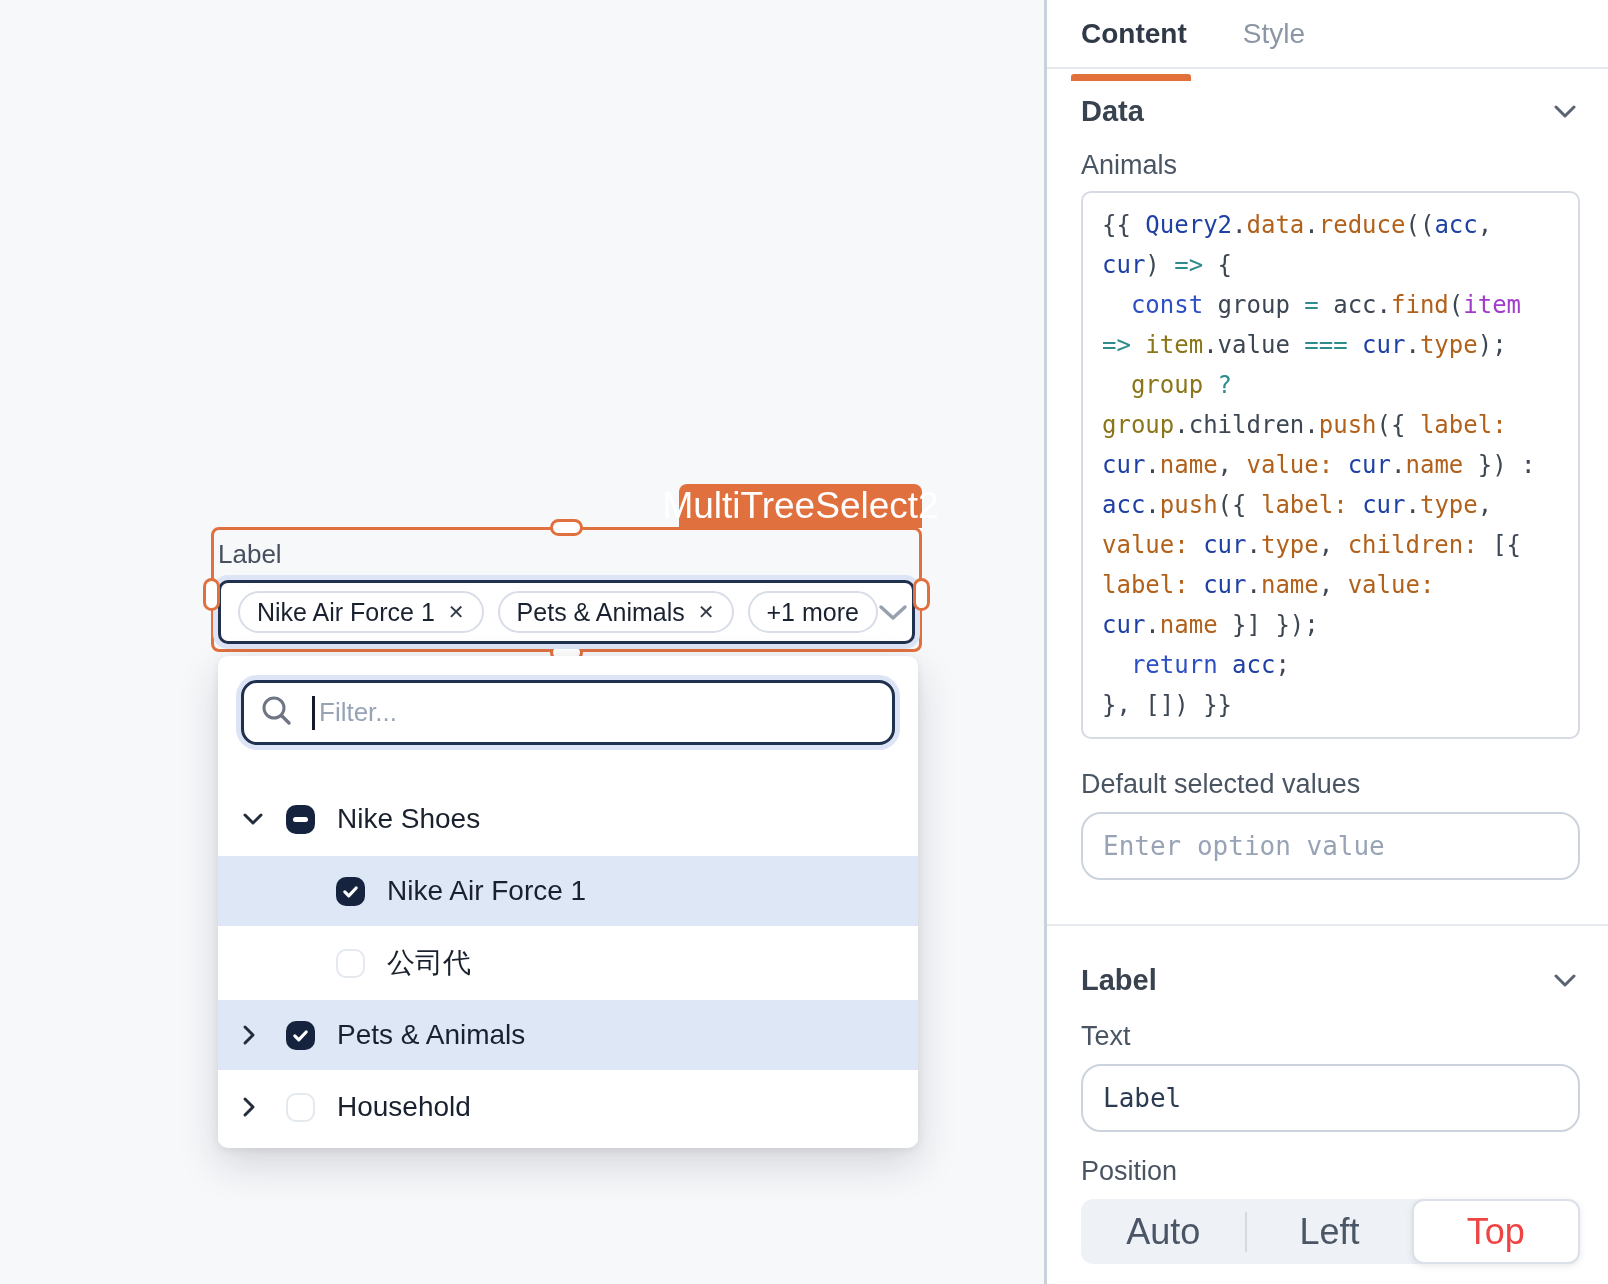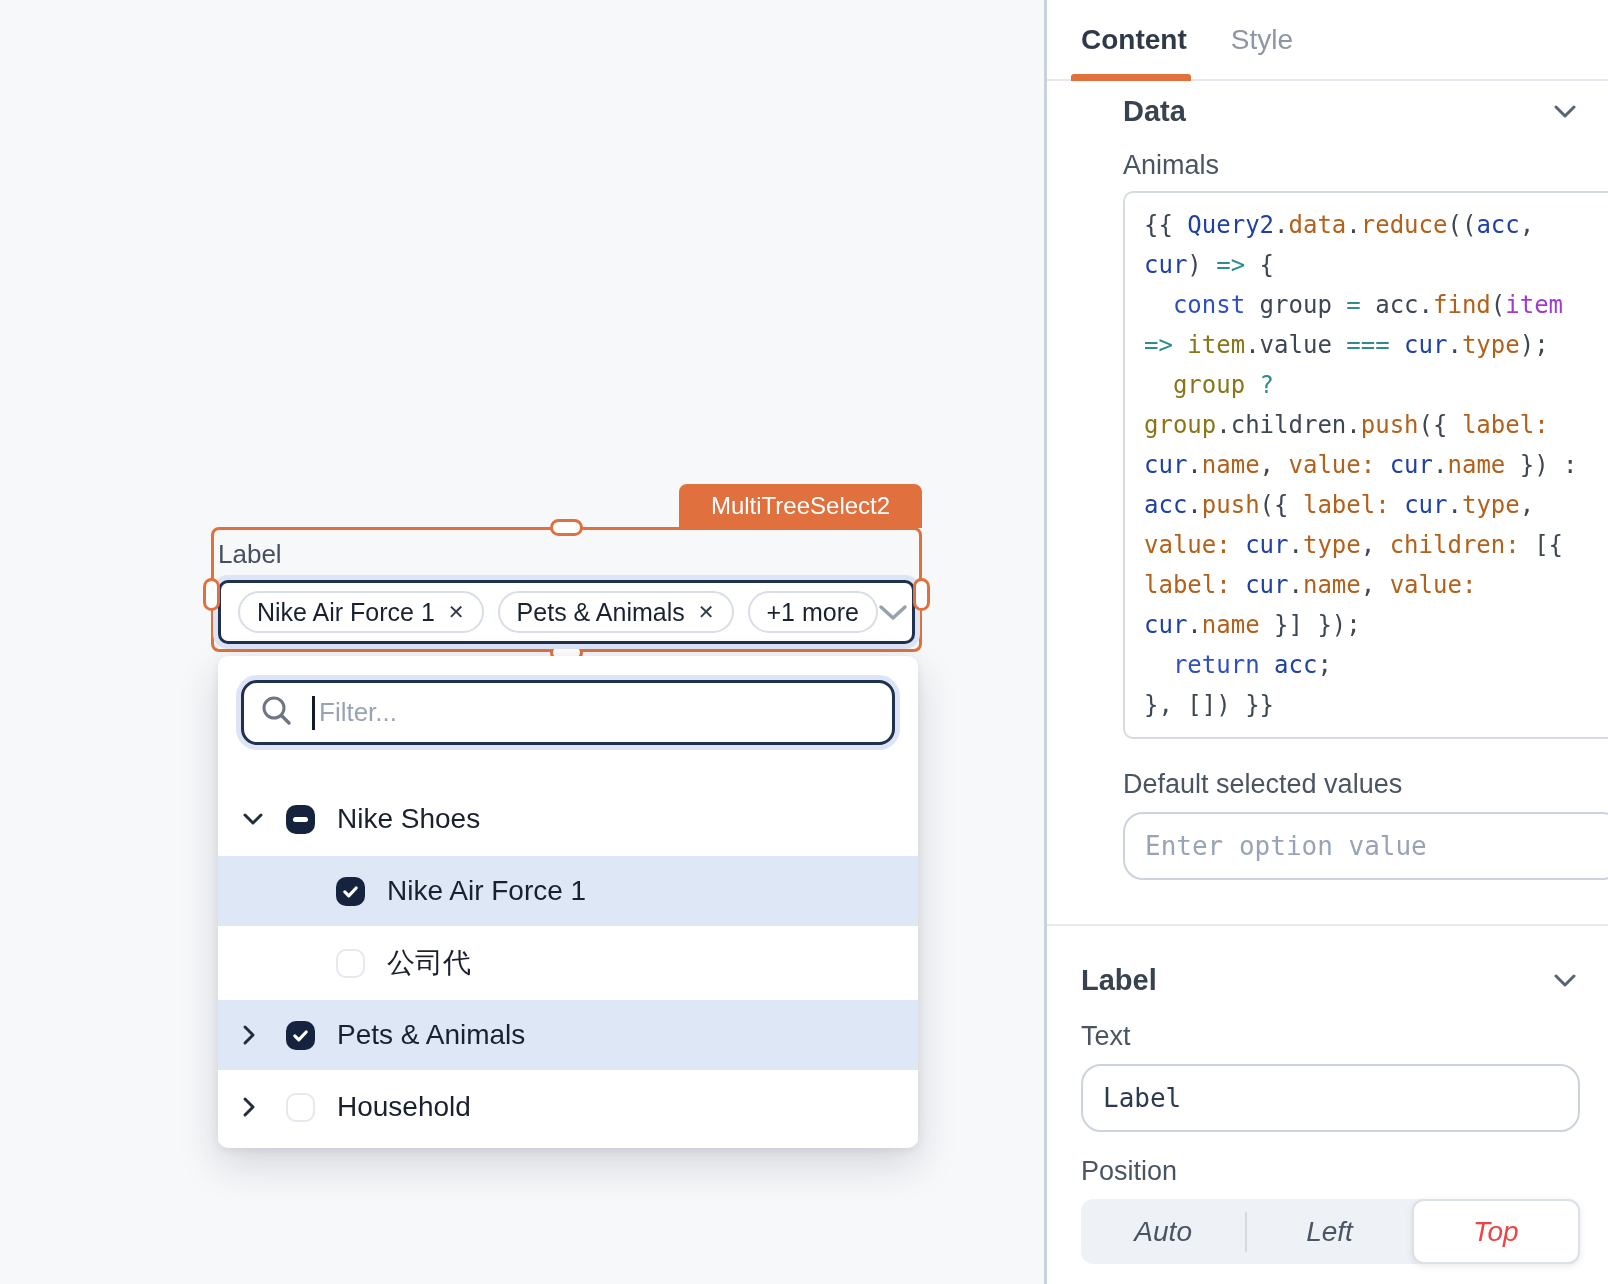--- a/index.html
+++ b/index.html
@@ -6,21 +6,21 @@
   html,body { width:1608px; height:1284px; overflow:hidden; }
   body { font-family:"Liberation Sans", sans-serif; background:#f7f8fa; position:relative; }
 
   
   .canvas { position:absolute; left:0; top:0; width:1044px; height:1284px; background:#f7f8fa; }
 
   .sel-rect { position:absolute; left:211px; top:527px; width:711px; height:125px;
     border:3px solid #e0713f; border-radius:8px; }
 
   .comp-badge { position:absolute; left:679px; top:484px; width:243px; height:44px;
-    background:#e0713f; color:#ffffff; font-size:24px; border-radius:8px 8px 0 0;
+    background:#e0713f; color:#ffffff; font-size:37px; border-radius:8px 8px 0 0;
     display:flex; align-items:center; justify-content:center; }
 
   .handle { position:absolute; background:#ffffff; border:3px solid #e0713f; border-radius:9px; }
   .handle.h-top    { left:550px; top:519px; width:33px; height:17px; }
   .handle.h-bottom { left:550px; top:644px; width:33px; height:17px; z-index:1; }
   .handle.h-left   { left:203px; top:578px; width:17px; height:33px; z-index:3; }
   .handle.h-right  { left:913px; top:578px; width:17px; height:33px; z-index:3; }
 
   .comp-label { position:absolute; left:218px; top:539px; font-size:26px; color:#46505f; }
 
@@ -51,22 +51,22 @@
   .tr-label { margin-left:22px; font-size:28px; color:#19202e; }
   .cbx { width:29px; height:29px; border-radius:10px; flex:0 0 auto;
     display:flex; align-items:center; justify-content:center; }
   .cbx.checked, .cbx.indeterminate { background:#16233e; }
   .cbx.unchecked { background:#fff; border:2px solid #e4e8ef; }
   .cbx .minus { width:15px; height:5px; border-radius:3px; background:#ffffff; }
 
   
   .panel { position:absolute; left:1044px; top:0; width:564px; height:1284px;
     background:#ffffff; border-left:3px solid #c9d1db; }
-  .panel-header { position:relative; height:81px; border-bottom:2px solid #e5e8ec;
-    display:flex; align-items:center; padding:0 31px 0 34px; gap:44px; }
+  .panel-header { position:relative; height:69px; border-bottom:2px solid #e5e8ec;
+    display:flex; align-items:center; padding:0 31px 0 34px; gap:56px; }
   .tab { font-size:28px; color:#8c96a4; cursor:pointer; }
   .tab.active { color:#2f3947; font-weight:bold; }
   .tab-underline { position:absolute; left:24px; top:74px; width:120px; height:7px;
     background:#e2703a; border-radius:3px 3px 0 0; }
   .panel-body { padding:0 31px 0 34px; }
 
   .sec-header { display:flex; align-items:center; justify-content:space-between; }
   .sec-title { font-size:29px; font-weight:bold; color:#39434f; }
   .chev-btn { display:flex; align-items:center; cursor:pointer; }
 
@@ -81,21 +81,21 @@
   .text-input { width:499px; height:68px; border:2px solid #ccd3dd; border-radius:20px;
     font-family:"DejaVu Sans Mono", monospace; font-size:26px; color:#2c3a52;
     padding:0 20px; outline:none; background:#fff; }
   .text-input::placeholder { color:#98a4b6; }
 
   .divider { height:2px; background:#e7eaef; margin:44px -34px 0 -34px; width:564px; }
 
   .segmented { margin-top:12px; width:499px; height:65px; background:#eef1f5; border-radius:12px;
     display:flex; position:relative; align-items:center; }
   .seg-opt { flex:1; height:100%; display:flex; align-items:center; justify-content:center;
-    font-size:28px; color:#4a5565; cursor:pointer; position:relative;font-style:italic; }
+    font-size:36px; color:#4a5565; cursor:pointer; position:relative; }
   .seg-opt.selected { background:#ffffff; border:2px solid #dce1e9; border-radius:12px;
     color:#ef4444; box-shadow:0 2px 6px rgba(27,36,54,.10);text-align:center; }
   .seg-div { width:2px; height:40px; background:#d4dae2; align-self:center; }
 </style>
 </head>
 <body>
 
 <div class="canvas">
 
   <div class="sel-rect"></div>
@@ -194,21 +194,21 @@
 <div class="panel">
 
   <div class="panel-header">
     <span class="tab active">Content</span>
     <span class="tab">Style</span>
     <div class="tab-underline"></div>
   </div>
 
   <div class="panel-body">
 
-    <div style="padding-top:14px;margin-left:42px;">
+    <div style="padding-top:26px;">
       <div class="sec-header">
         <span class="sec-title">Data</span>
         <span class="chev-btn">
           <svg width="24" height="14" viewBox="0 0 24 14">
               <polyline points="3,2 12,11 21,2" fill="none" stroke="#5a6372" stroke-width="3" stroke-linecap="round" stroke-linejoin="round"></polyline>
             </svg>
         </span>
       </div>
 
       <div class="fld-label" style="margin-top:22px;">Animals</div>

